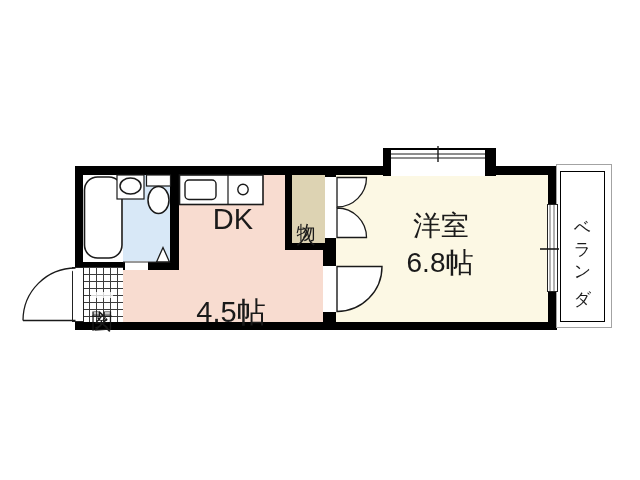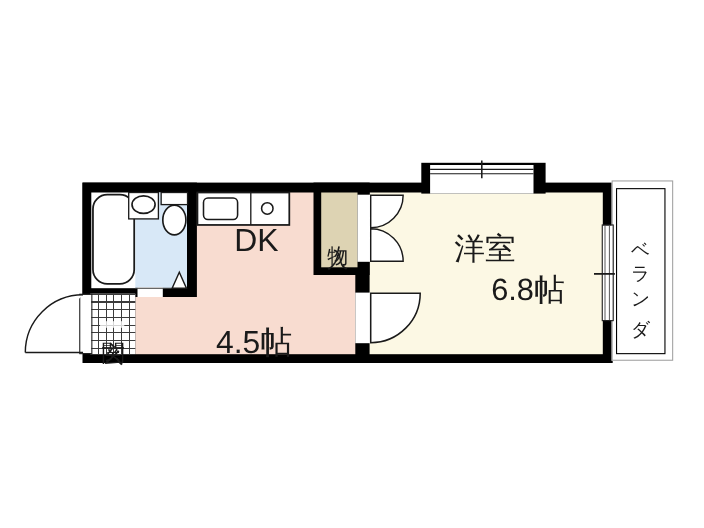--- a/index.html
+++ b/index.html
@@ -104,18 +104,18 @@
     <line x1="438" y1="146" x2="438" y2="162" stroke="#1a1a1a" stroke-width="1.4"></line>
 
     <line x1="550" y1="205" x2="550" y2="291" stroke="#555" stroke-width="0.9"></line>
     <line x1="554" y1="205" x2="554" y2="291" stroke="#555" stroke-width="0.9"></line>
     <line x1="540" y1="249" x2="559" y2="249" stroke="#1a1a1a" stroke-width="1.6"></line>
   </svg>
 
   <div class="label h1" style="left:233px;top:219px;">DK</div>
   <div class="label h1" style="left:231px;top:264px;margin-top:48px;">4.5帖</div>
   <div class="label h2" style="left:441px;top:226px;">洋室</div>
-  <div class="label h2" style="left:440px;top:263px;margin-left:40px;">6.8帖</div>
+  <div class="label h2" style="left:440px;top:263px;">6.8帖</div>
   <div class="label vtext mono-label" style="left:306px;top:211px;">物入</div>
   <div class="label vtext genkan-label" style="left:102px;top:295px;">玄関</div>
   <div class="label vtext veranda-label" style="left:582px;top:254px;">ベランダ</div>
 
 </div>
 
 </body></html>

